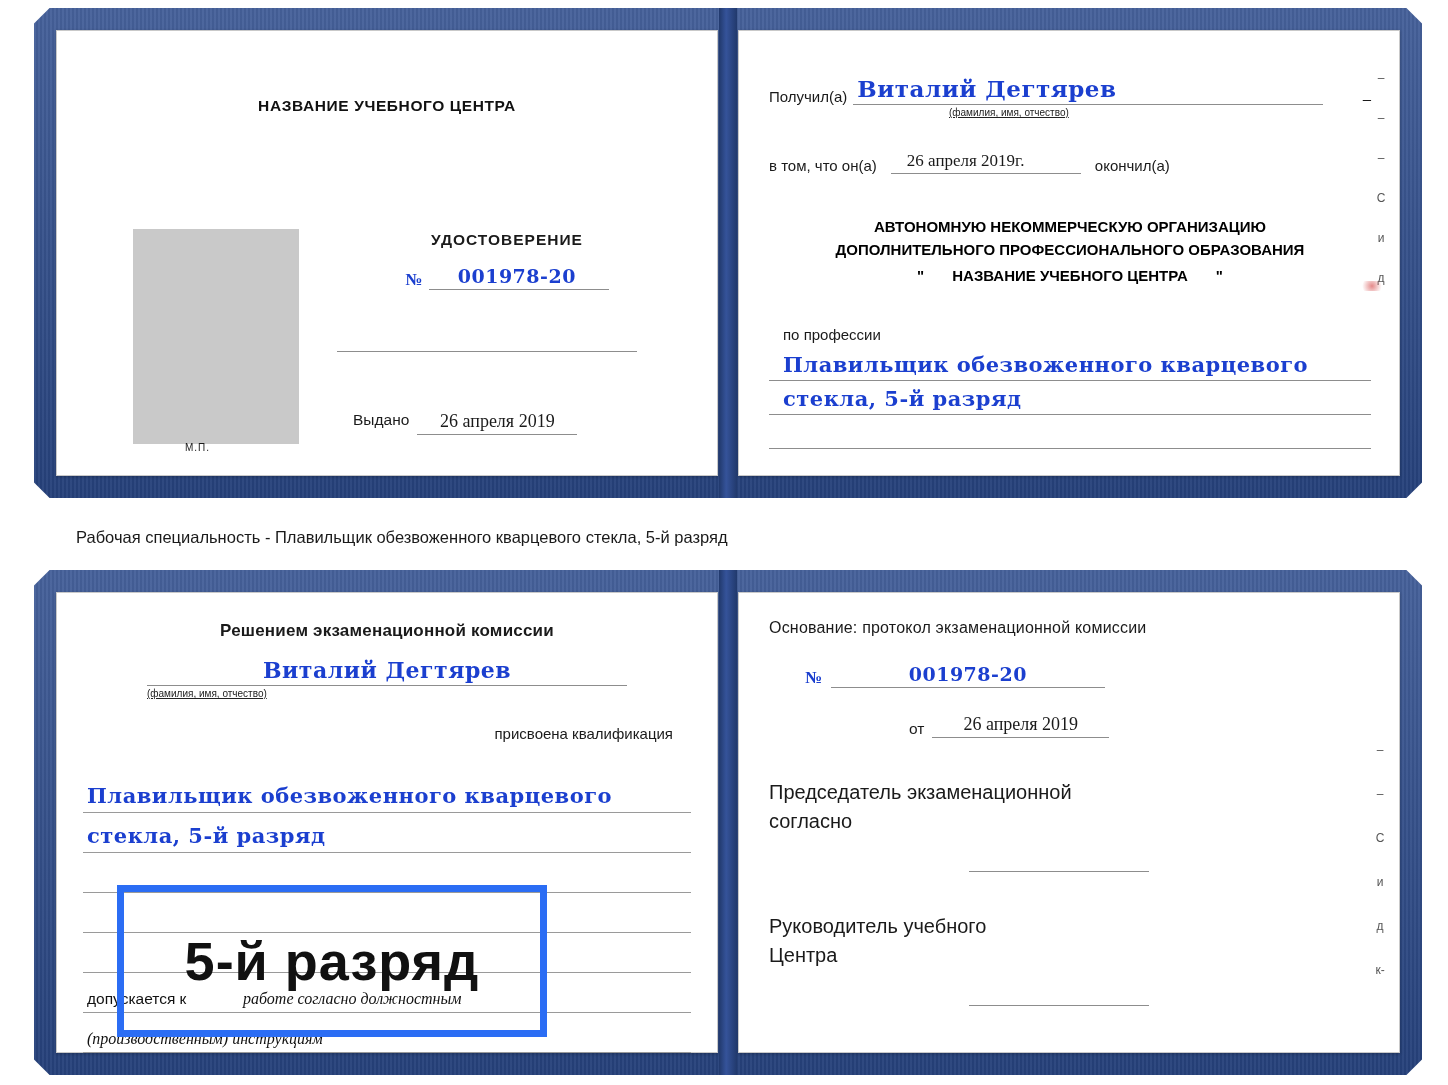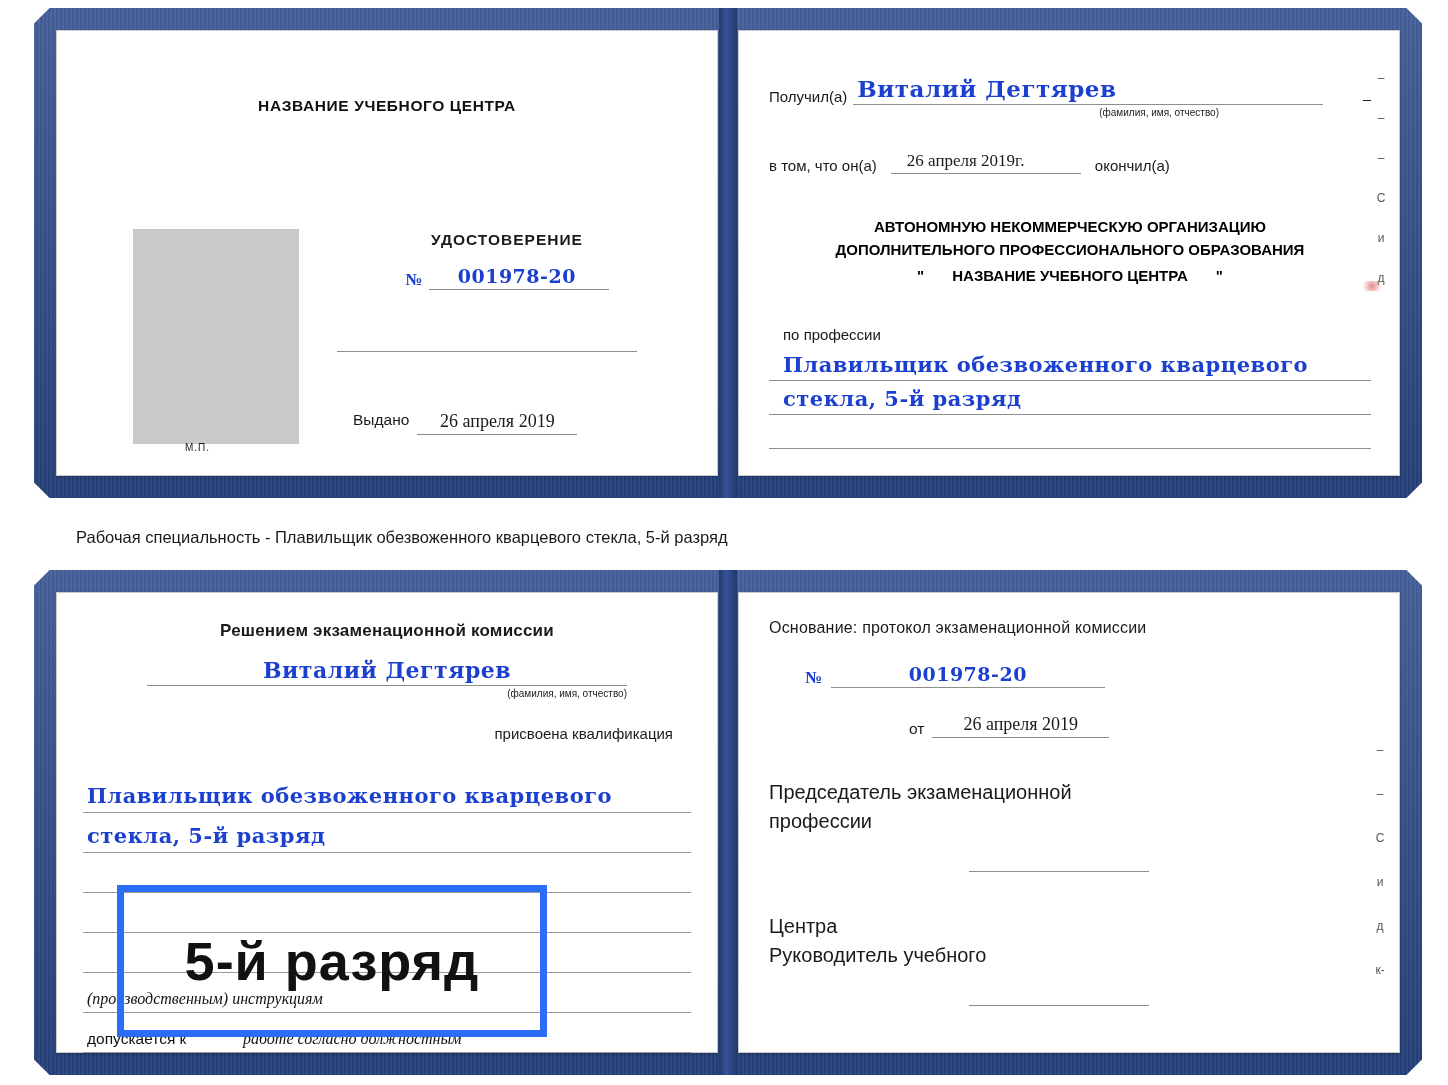--- a/index.html
+++ b/index.html
@@ -157,22 +157,23 @@
   .row { display: flex; align-items: flex-end; }
   .fill {
     border-bottom: 1px solid #8d8d8d;
     flex: 1;
     position: relative;
     min-height: 20px;
   }
   .cap {
     font-size: 10px;
     color: #222;
-    text-align: right;
+    text-align: left;
     margin-top: 2px;
+    text-decoration: underline;
   }
   .center-block { text-align: center; font-weight: bold; font-size: 15px; line-height: 1.5; }
   .hw-line {
     border-bottom: 1px solid #8d8d8d;
     height: 34px;
     position: relative;
   }
   .hw-line span {
     position: absolute;
     bottom: 3px;
@@ -432,25 +433,25 @@
             <div class="r">
               <span class="hw hand">Плавильщик обезвоженного кварцевого</span>
             </div>
             <div class="r">
               <span class="hw hand">стекла, 5-й разряд</span>
             </div>
             <div class="r"></div>
             <div class="r"></div>
             <div class="r"></div>
             <div class="r">
-              <span class="it" style="left:4px;">(производственным) инструкциям</span>
-            </div>
-            <div class="r">
               <span class="pr">допускается к</span>
               <span class="it" style="left:160px;">работе согласно должностным</span>
+            </div>
+            <div class="r">
+              <span class="it" style="left:4px;">(производственным) инструкциям</span>
             </div>
           </div>
 
           <div class="highlight-box">
             <span>5-й разряд</span>
           </div>
         </div>
       </div>
 
       <div class="leaf right">
@@ -462,27 +463,27 @@
             <span class="val hand">001978-20</span>
           </div>
 
           <div class="s2r-date">
             <span class="lbl prt">от</span>
             <span class="val typed">26 апреля 2019</span>
           </div>
 
           <div class="sig-block">
             <div class="lbl prt">Председатель экзаменационной</div>
-            <div class="lbl prt">профессии</div>
+            <div class="lbl prt">согласно</div>
             <div class="sig-line"></div>
           </div>
 
           <div class="sig-block">
+            <div class="lbl prt">Руководитель учебного</div>
             <div class="lbl prt">Центра</div>
-            <div class="lbl prt">Руководитель учебного</div>
             <div class="sig-line"></div>
           </div>
 
           <div class="edge-marks2">
             <span>–</span>
             <span>–</span>
             <span>С</span>
             <span>и</span>
             <span>д</span>
             <span>к-</span>

